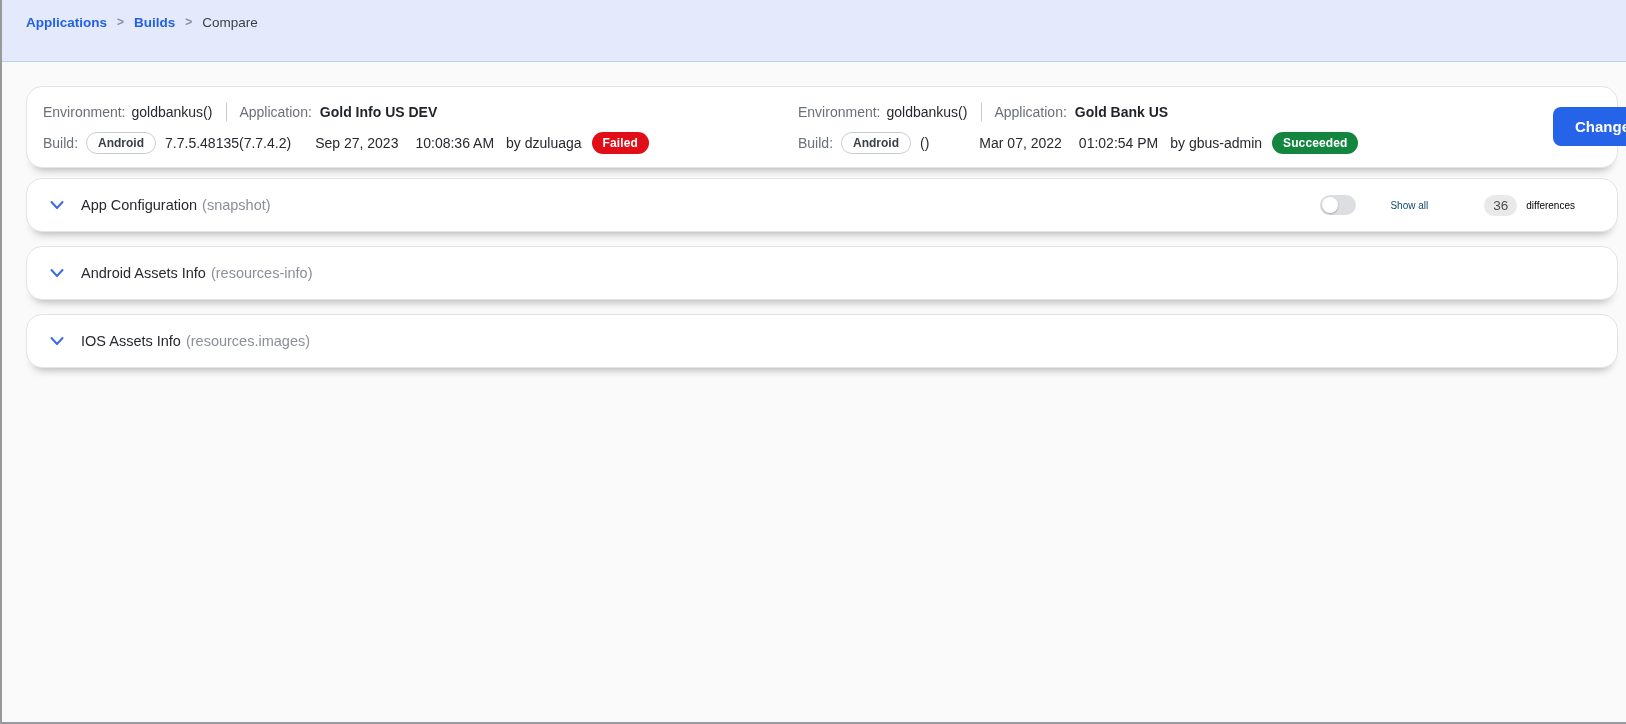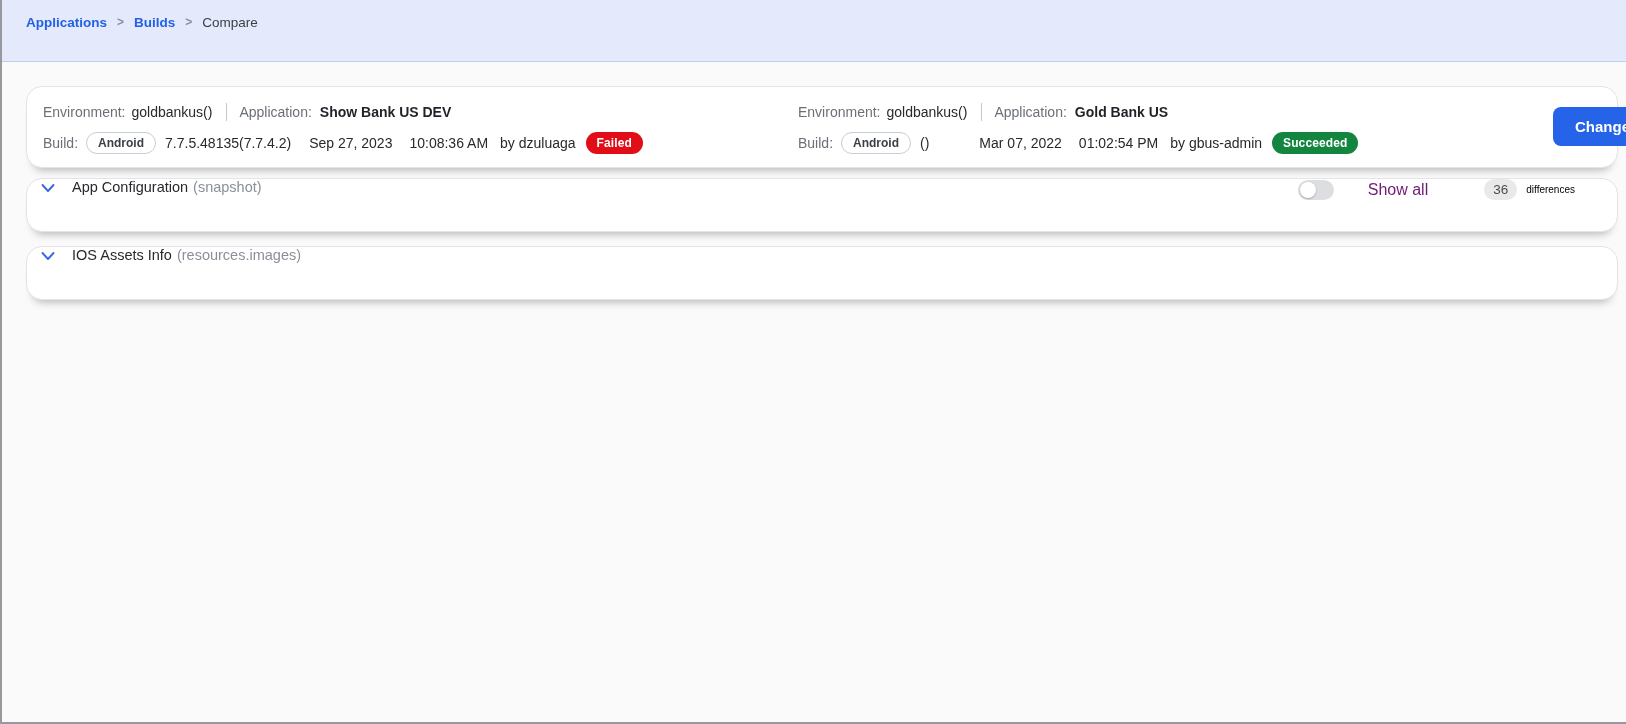--- a/index.html
+++ b/index.html
@@ -69,21 +69,21 @@
     border: 1px solid #c9cdd2;
     border-radius: 999px;
     background: #fff;
     padding: 3px 11px;
     font-size: 12px;
     font-weight: 700;
     color: #3a3f45;
     margin-left: 8px;
   }
   .build-version { margin-left: 9px; }
-  .build-date { margin-left: 18px; }
+  .build-date { margin-left: 24px; }
   .build-time { margin-left: 17px; }
   .build-by { margin-left: 12px; }
   .status-badge {
     margin-left: 10px;
     border-radius: 999px;
     padding: 4px 11px;
     font-size: 12px;
     font-weight: 700;
     color: #ffffff;
     letter-spacing: 0.1px;
@@ -103,22 +103,22 @@
     padding: 11px 22px;
     cursor: pointer;
     white-space: nowrap;
   }
 
   
   .section-card {
     height: 54px;
     margin-bottom: 14px;
     display: flex;
-    align-items: flex-start;
-    padding: 0 42px 0 12px;
+    align-items: center;
+    padding: 0 42px 0 21px;
     cursor: pointer;
   }
   .chevron { width: 18px; height: 18px; flex: 0 0 auto; }
   .section-title-wrap { margin-left: 15px; font-size: 14.5px; display: flex; align-items: baseline; gap: 5px; }
   .section-title { color: #26292e; }
   .section-key { color: #8a8f98; }
 
   .section-controls { margin-left: auto; display: flex; align-items: center; }
   .toggle {
     width: 36px; height: 20px;
@@ -129,21 +129,21 @@
     flex: 0 0 auto;
   }
   .toggle-knob {
     position: absolute;
     left: 2px; top: 2px;
     width: 16px; height: 16px;
     border-radius: 50%;
     background: #ffffff;
     box-shadow: 0 1px 2px rgba(0,0,0,0.25);
   }
-  .show-all-label { margin-left: 34px; color: #701a75; font-size: 16px; }
+  .show-all-label { margin-left: 34px; color: #0c4a6e; font-size: 10px; }
   .diff-count {
     margin-left: 56px;
     background: #e9e9ea;
     color: #4a4d52;
     border-radius: 999px;
     padding: 3px 9px;
     font-size: 13.5px;
   }
   .diff-label { margin-left: 9px; color: #000000; font-size: 10px; }
 </style>
@@ -164,21 +164,21 @@
 
   <div class="card build-card">
     <div class="build-cols">
 
       <div class="build-col">
         <div class="info-row">
           <span class="label">Environment:</span>
           <span class="value">goldbankus()</span>
           <span class="v-divider"></span>
           <span class="label">Application:</span>
-          <span class="value-bold">Show Bank US DEV</span>
+          <span class="value-bold">Gold Info US DEV</span>
         </div>
         <div class="build-row">
           <span class="label">Build:</span>
           <span class="platform-pill">Android</span>
           <span class="build-version">7.7.5.48135(7.7.4.2)</span>
           <span class="build-date">Sep 27, 2023</span>
           <span class="build-time">10:08:36 AM</span>
           <span class="build-by">by dzuluaga</span>
           <span class="status-badge status-failed">Failed</span>
         </div>
@@ -219,20 +219,29 @@
       <div class="toggle">
         <div class="toggle-knob"></div>
       </div>
       <span class="show-all-label">Show all</span>
       <span class="diff-count">36</span>
       <span class="diff-label">differences</span>
     </div>
   </div>
 
 
+  <div class="card section-card">
+    <svg class="chevron" viewBox="0 0 18 18" fill="none">
+      <polyline points="3.5,6 9,12 14.5,6" stroke="#3b6ce4" stroke-width="2" stroke-linecap="round" stroke-linejoin="round"></polyline>
+    </svg>
+    <div class="section-title-wrap">
+      <span class="section-title">Android Assets Info</span>
+      <span class="section-key">(resources-info)</span>
+    </div>
+  </div>
 
   <div class="card section-card">
     <svg class="chevron" viewBox="0 0 18 18" fill="none">
       <polyline points="3.5,6 9,12 14.5,6" stroke="#3b6ce4" stroke-width="2" stroke-linecap="round" stroke-linejoin="round"></polyline>
     </svg>
     <div class="section-title-wrap">
       <span class="section-title">IOS Assets Info</span>
       <span class="section-key">(resources.images)</span>
     </div>
   </div>

